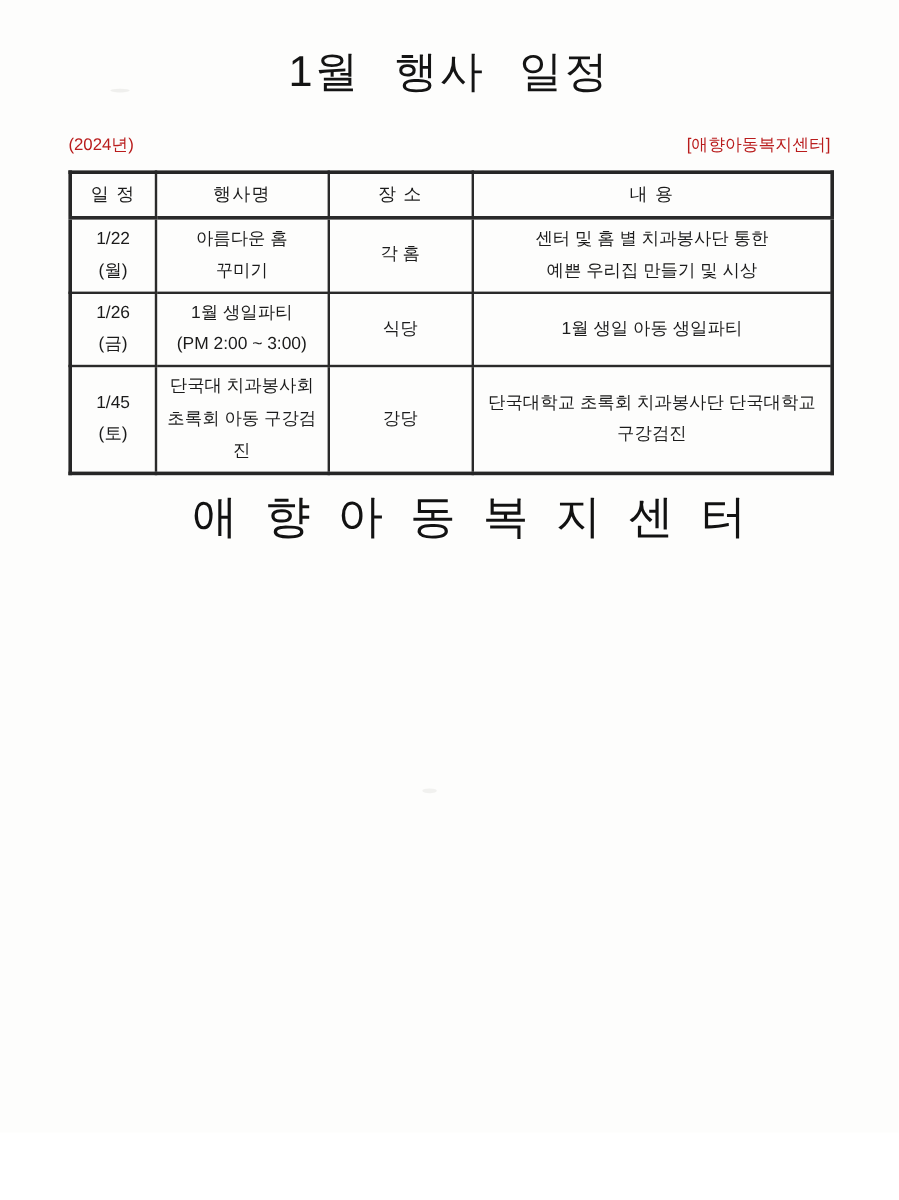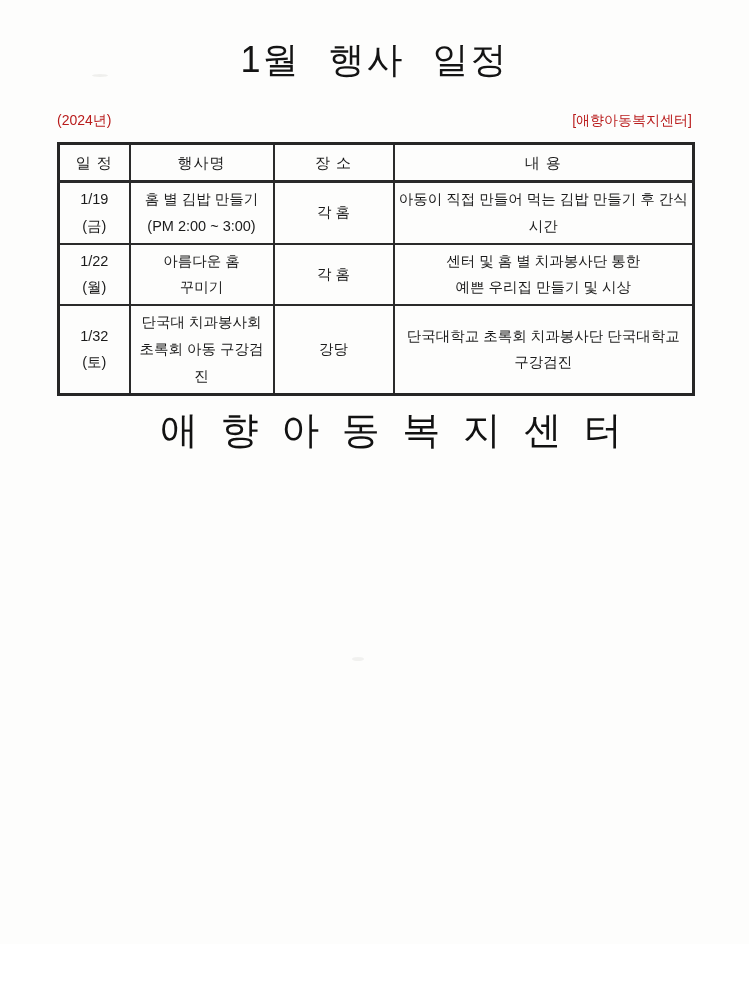--- a/index.html
+++ b/index.html
@@ -101,38 +101,38 @@
     <thead>
       <tr>
         <th>일 정</th>
         <th>행사명</th>
         <th>장 소</th>
         <th>내 용</th>
       </tr>
     </thead>
     <tbody>
       <tr>
-        <td>1/19
-(금)</td>
-        <td>홈 별 김밥 만들기
-(PM 2:00 ~ 3:00)</td>
-        <td>각 홈</td>
-        <td>아동이 직접 만들어 먹는 김밥 만들기 후 간식시간</td>
-      </tr>
-      <tr>
         <td>1/22
 (월)</td>
         <td>아름다운 홈
 꾸미기</td>
         <td>각 홈</td>
         <td>센터 및 홈 별 치과봉사단 통한
 예쁜 우리집 만들기 및 시상</td>
       </tr>
       <tr>
-        <td>1/32
+        <td>1/26
+(금)</td>
+        <td>1월 생일파티
+(PM 2:00 ~ 3:00)</td>
+        <td>식당</td>
+        <td>1월 생일 아동 생일파티</td>
+      </tr>
+      <tr>
+        <td>1/45
 (토)</td>
         <td>단국대 치과봉사회
 초록회 아동 구강검진</td>
         <td>강당</td>
         <td>단국대학교 초록회 치과봉사단 단국대학교 구강검진</td>
       </tr>
     </tbody>
   </table>
 
   <div class="footer-title">애 향 아 동 복 지 센 터</div>

